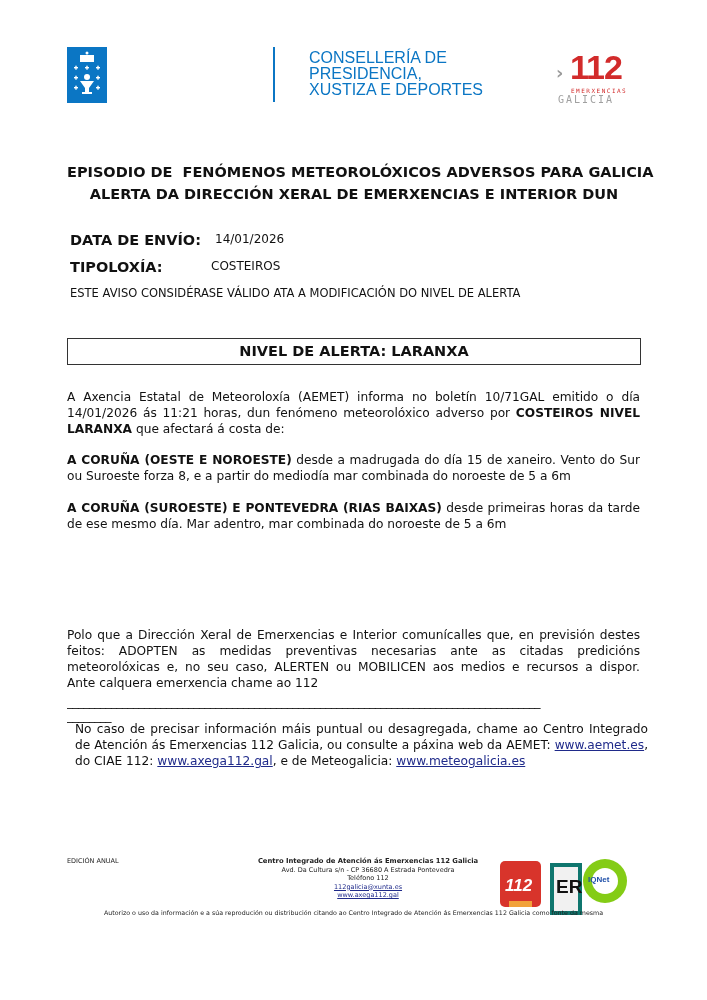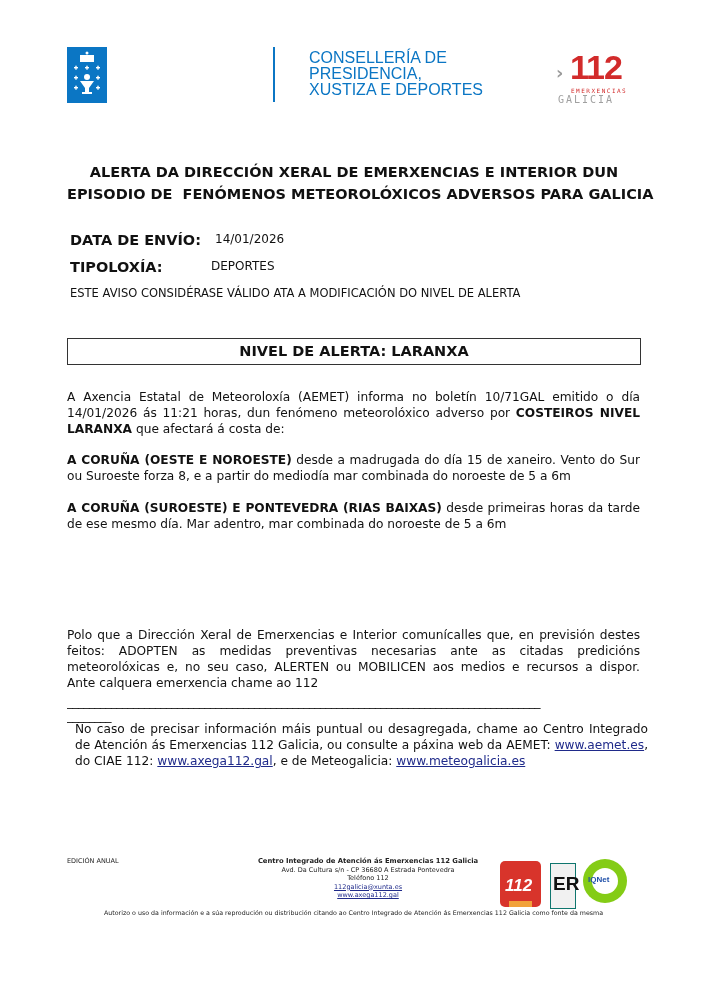--- a/index.html
+++ b/index.html
@@ -40,21 +40,21 @@
 
   .foot-left { left:67px; top:857px; font-size:6.5px; color:#222; }
   .foot-center { left:250px; top:857px; width:236px; text-align:center; font-size:6.5px; line-height:8.5px; color:#222; }
   .foot-center b { font-size:6.8px; }
   .foot-center a { color:#1f2a8a; text-decoration:underline; }
   .foot-bottom { left:67px; top:909px; width:573px; text-align:center; font-size:6.3px; color:#222; }
 
   .badge-112 { left:500px; top:861px; width:41px; height:46px; background:#d8342b; border-radius:5px; }
   .badge-112 .n { position:absolute; left:5px; top:15px; color:#fff; font-weight:bold; font-style:italic; font-size:17px; font-family:"Liberation Sans", sans-serif;}
   .badge-112 .strip { position:absolute; left:9px; bottom:0; width:23px; height:6px; background:#f2a23a; }
-  .badge-er { left:550px; top:863px; width:24px; height:44px; background:#f1f1f1; border:1px solid #0f766e; }
+  .badge-er { left:550px; top:863px; width:24px; height:44px; background:#f1f1f1; border:4px solid #0f766e; }
   .badge-er .t { position:absolute; left:2px; top:9px; font-size:19px; font-weight:bold; font-family:"Liberation Sans", sans-serif; }
   .badge-iq { left:583px; top:859px; width:44px; height:44px; border-radius:50%; background:#84cc16; }
   .badge-iq .inner { position:absolute; left:9px; top:9px; width:26px; height:26px; border-radius:50%; background:#fff; }
   .badge-iq .t { position:absolute; left:5px; top:16px; font-size:8px; color:#1e4fa8; font-weight:bold; font-family:"Liberation Sans", sans-serif; }
 </style>
 </head>
 <body>
 
 <div class="abs xunta-shield">
   <svg width="40" height="56" viewBox="0 0 40 56">
@@ -89,28 +89,28 @@
   <div>XUSTIZA E DEPORTES</div>
 </div>
 <div class="abs logo112">
   <span class="arrow">›</span>
   <span class="num">112</span>
   <span class="em">EMERXENCIAS</span>
   <span class="gal">GALICIA</span>
 </div>
 
 <div class="abs title">
+  <div style="white-space:pre;">EPISODIO DE  FENÓMENOS METEOROLÓXICOS ADVERSOS PARA GALICIA</div>
   <div>ALERTA DA DIRECCIÓN XERAL DE EMERXENCIAS E INTERIOR DUN</div>
-  <div style="white-space:pre;">EPISODIO DE  FENÓMENOS METEOROLÓXICOS ADVERSOS PARA GALICIA</div>
 </div>
 
 <div class="abs label" style="left:70px;top:232px;">DATA DE ENVÍO:</div>
 <div class="abs val" style="left:215px;top:232px;">14/01/2026</div>
 <div class="abs label" style="left:70px;top:259px;">TIPOLOXÍA:</div>
-<div class="abs val" style="left:211px;top:259px;">DEPORTES</div>
+<div class="abs val" style="left:211px;top:259px;">COSTEIROS</div>
 <div class="abs note" style="left:70px;top:286px;">ESTE AVISO CONSIDÉRASE VÁLIDO ATA A MODIFICACIÓN DO NIVEL DE ALERTA</div>
 
 <div class="abs alert-box">NIVEL DE ALERTA: LARANXA</div>
 
 <div class="abs para" style="top:389px;">
   <span>A Axencia Estatal de Meteoroloxía (AEMET) informa no boletín 10/71GAL emitido o día 14/01/2026 ás 11:21 horas, dun fenómeno meteorolóxico adverso por </span><b>COSTEIROS NIVEL LARANXA</b><span> que afectará á costa de:</span>
 </div>
 
 <div class="abs para" style="top:452px;">
   <b>A CORUÑA (OESTE E NOROESTE)</b><span> desde a madrugada do día 15 de xaneiro. Vento do Sur ou Suroeste forza 8, e a partir do mediodía mar combinada do noroeste de 5 a 6m</span>

